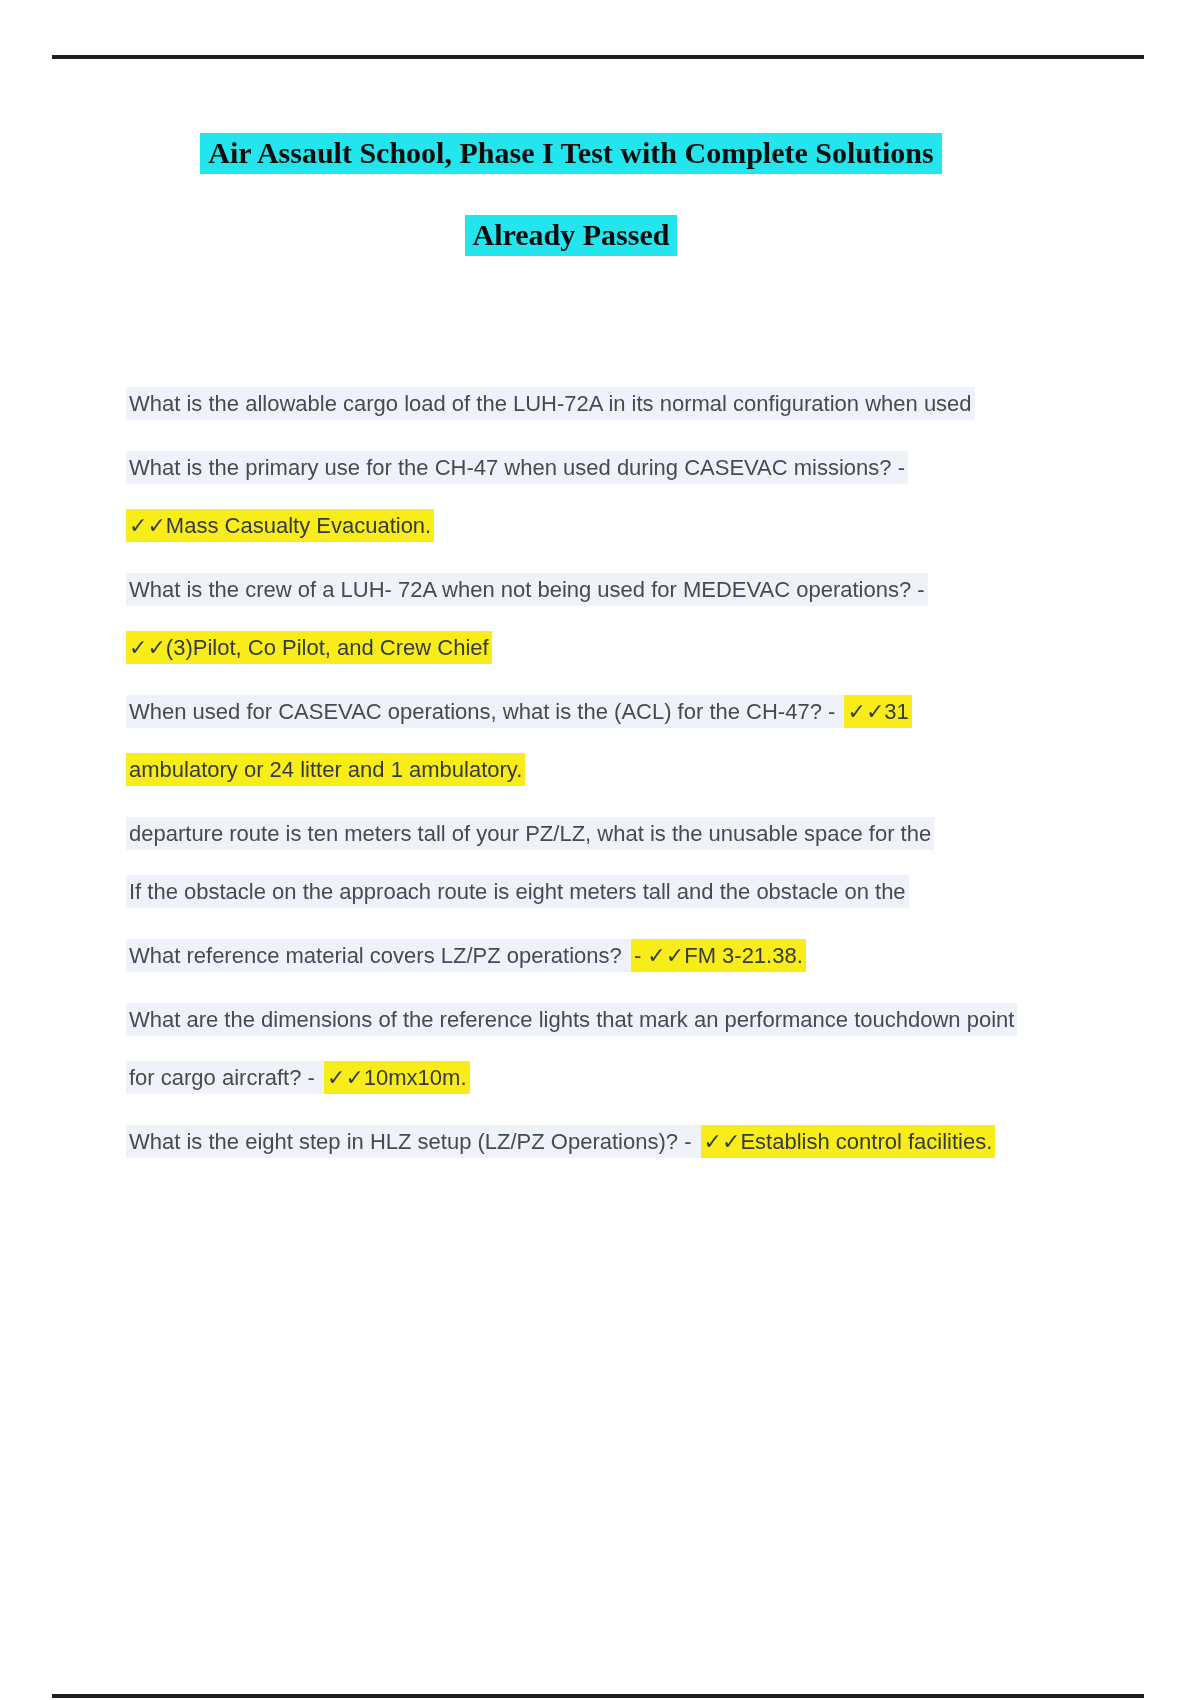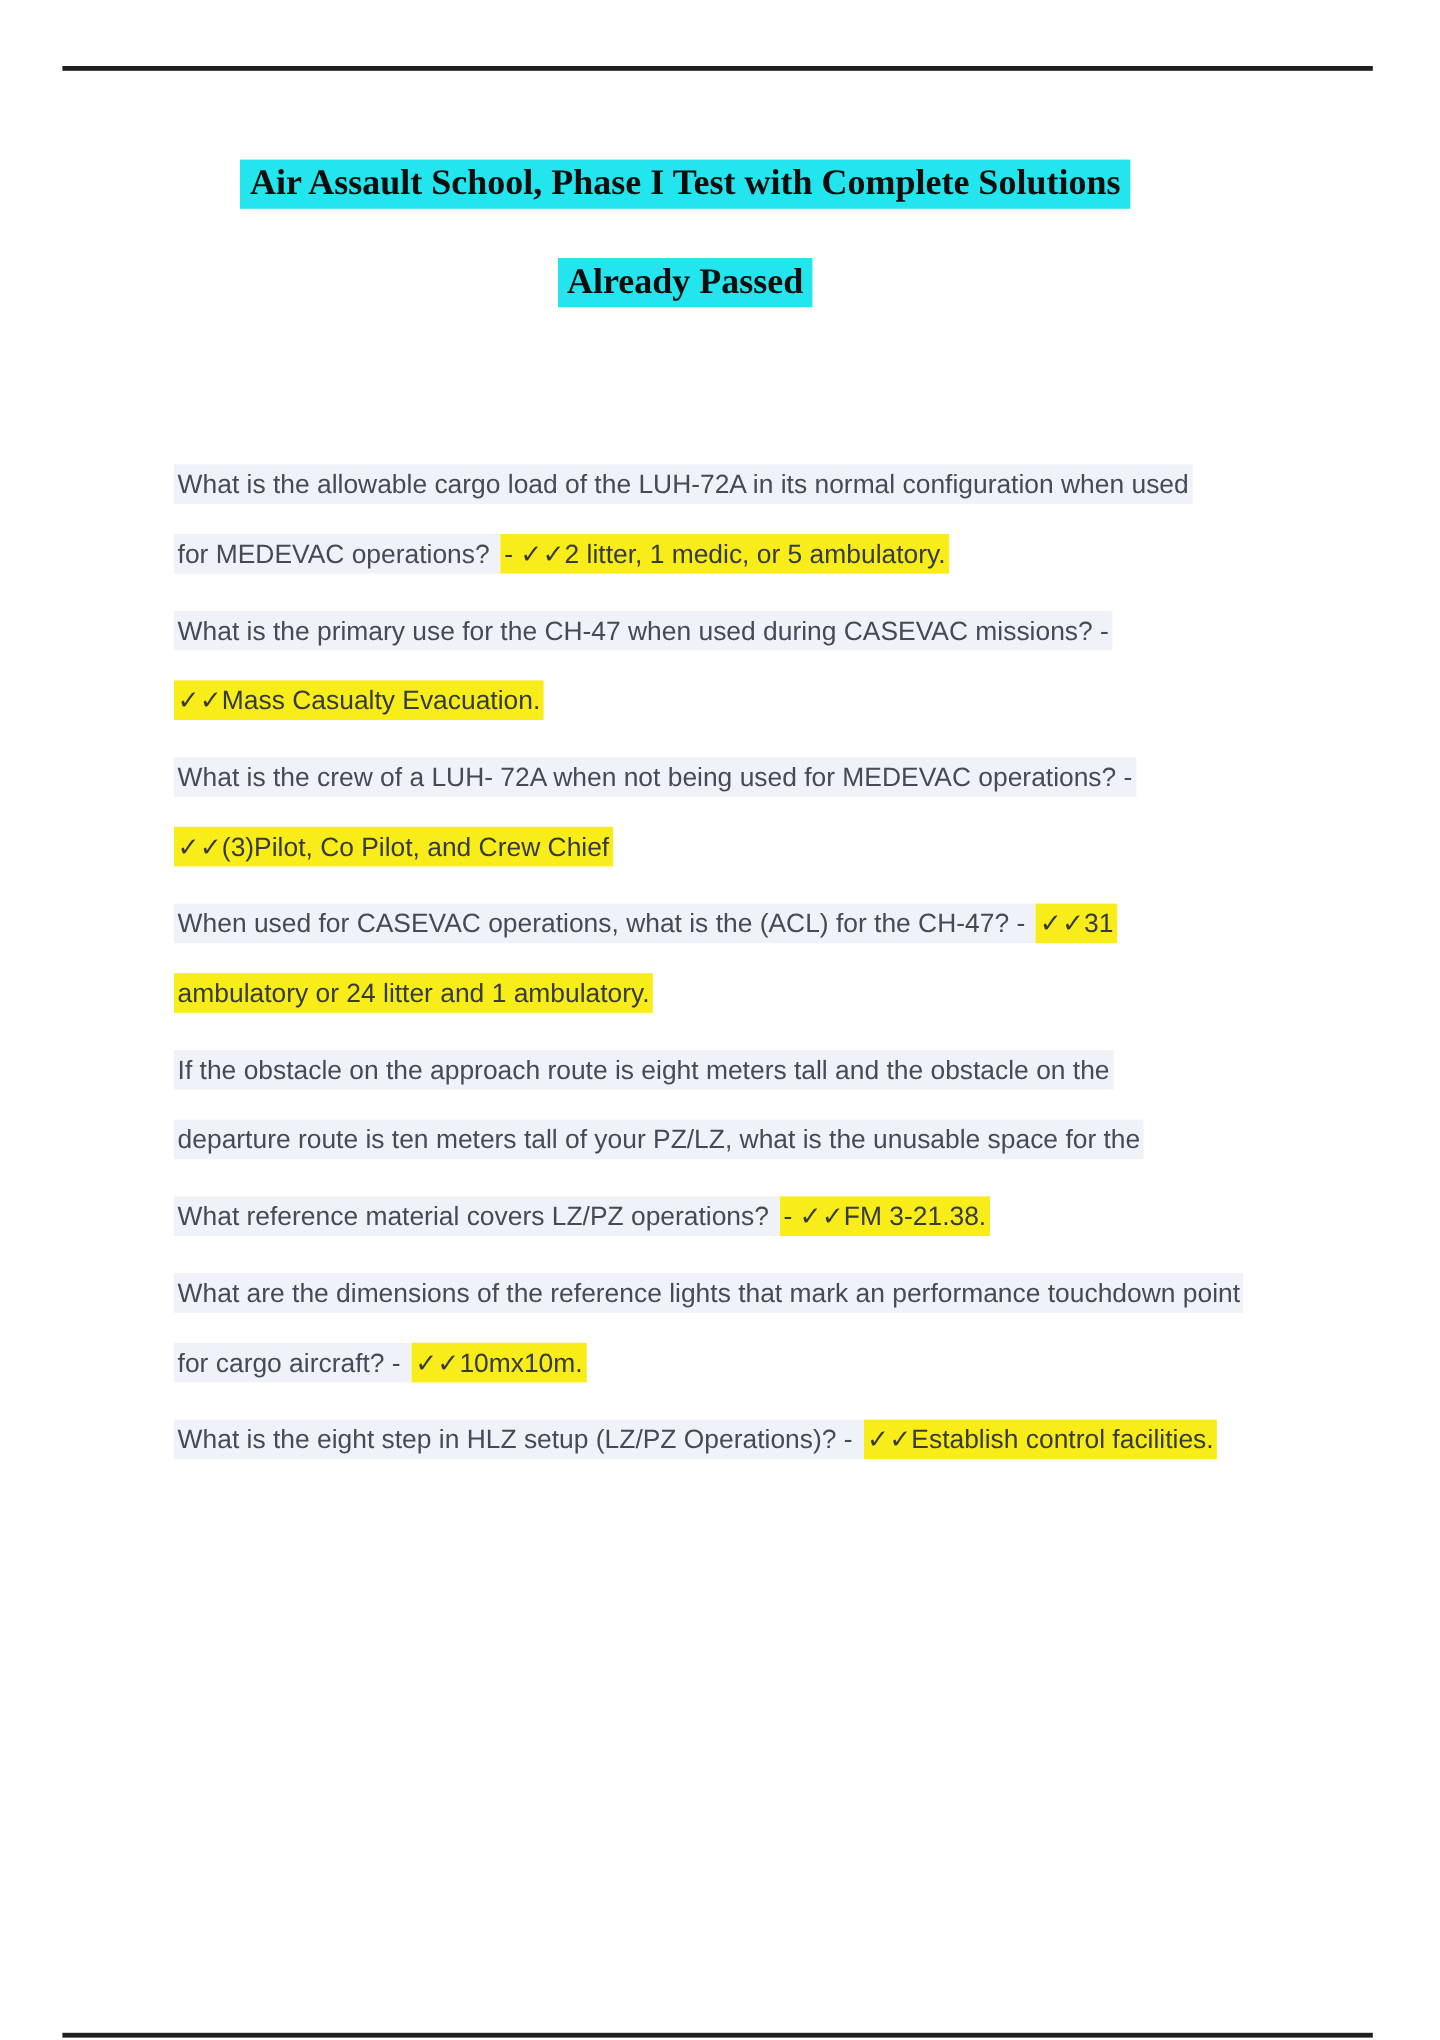--- a/index.html
+++ b/index.html
@@ -36,21 +36,21 @@
   .title-line { height: 44px; line-height: 44px; white-space: nowrap; }
   .title-line.second { margin-top: 38px; }
   .title-hl {
     background: var(--title-hl, #22e5ee);
     padding: 3px 8px 5px 8px;
   }
 
   #qa-body {
     position: absolute;
     top: 375px;
-    left: 145px;
+    left: 126px;
     width: 880px;
   }
   .para { margin: 0 0 6px 0; padding: 0; }
   .line {
     display: block;
     height: 58px;
     line-height: 58px;
     white-space: nowrap;
     font-size: 22px;
   }
@@ -75,37 +75,36 @@
       <span class="title-hl">Air Assault School, Phase I Test with Complete Solutions</span>
     </div>
     <div class="title-line second">
       <span class="title-hl">Already Passed</span>
     </div>
   </div>
 
   <div id="qa-body">
       <p class="para">
         <span class="line"><span class="seg q">What is the allowable cargo load of the LUH-72A in its normal configuration when used</span></span>
-        <span class="line"><span class="seg q">for MEDEVAC operations? </span><span class="seg a">- ✓✓2 litter, 1 medic, or 5 ambulatory.</span></span>
       </p>
       <p class="para">
         <span class="line"><span class="seg q">What is the primary use for the CH-47 when used during CASEVAC missions? -</span></span>
         <span class="line"><span class="seg a">✓✓Mass Casualty Evacuation.</span></span>
       </p>
       <p class="para">
         <span class="line"><span class="seg q">What is the crew of a LUH- 72A when not being used for MEDEVAC operations? -</span></span>
         <span class="line"><span class="seg a">✓✓(3)Pilot, Co Pilot, and Crew Chief</span></span>
       </p>
       <p class="para">
         <span class="line"><span class="seg q">When used for CASEVAC operations, what is the (ACL) for the CH-47? - </span><span class="seg a">✓✓31</span></span>
         <span class="line"><span class="seg a">ambulatory or 24 litter and 1 ambulatory.</span></span>
       </p>
       <p class="para">
+        <span class="line"><span class="seg q">departure route is ten meters tall of your PZ/LZ, what is the unusable space for the</span></span>
         <span class="line"><span class="seg q">If the obstacle on the approach route is eight meters tall and the obstacle on the</span></span>
-        <span class="line"><span class="seg q">departure route is ten meters tall of your PZ/LZ, what is the unusable space for the</span></span>
       </p>
       <p class="para">
         <span class="line"><span class="seg q">What reference material covers LZ/PZ operations? </span><span class="seg a">- ✓✓FM 3-21.38.</span></span>
       </p>
       <p class="para">
         <span class="line"><span class="seg q">What are the dimensions of the reference lights that mark an performance touchdown point</span></span>
         <span class="line"><span class="seg q">for cargo aircraft? - </span><span class="seg a">✓✓10mx10m.</span></span>
       </p>
       <p class="para">
         <span class="line"><span class="seg q">What is the eight step in HLZ setup (LZ/PZ Operations)? - </span><span class="seg a">✓✓Establish control facilities.</span></span>

